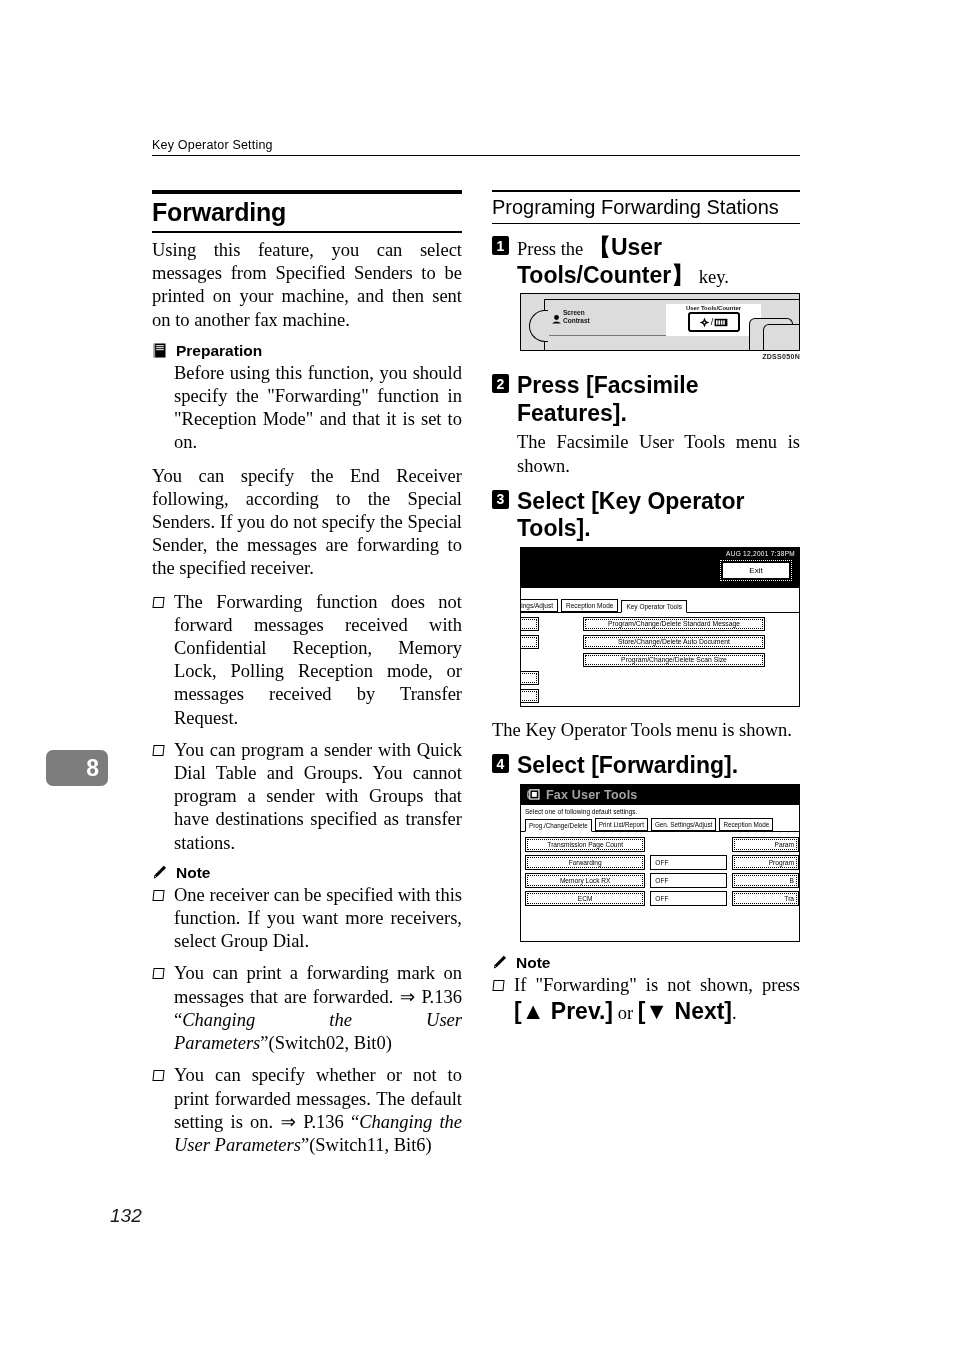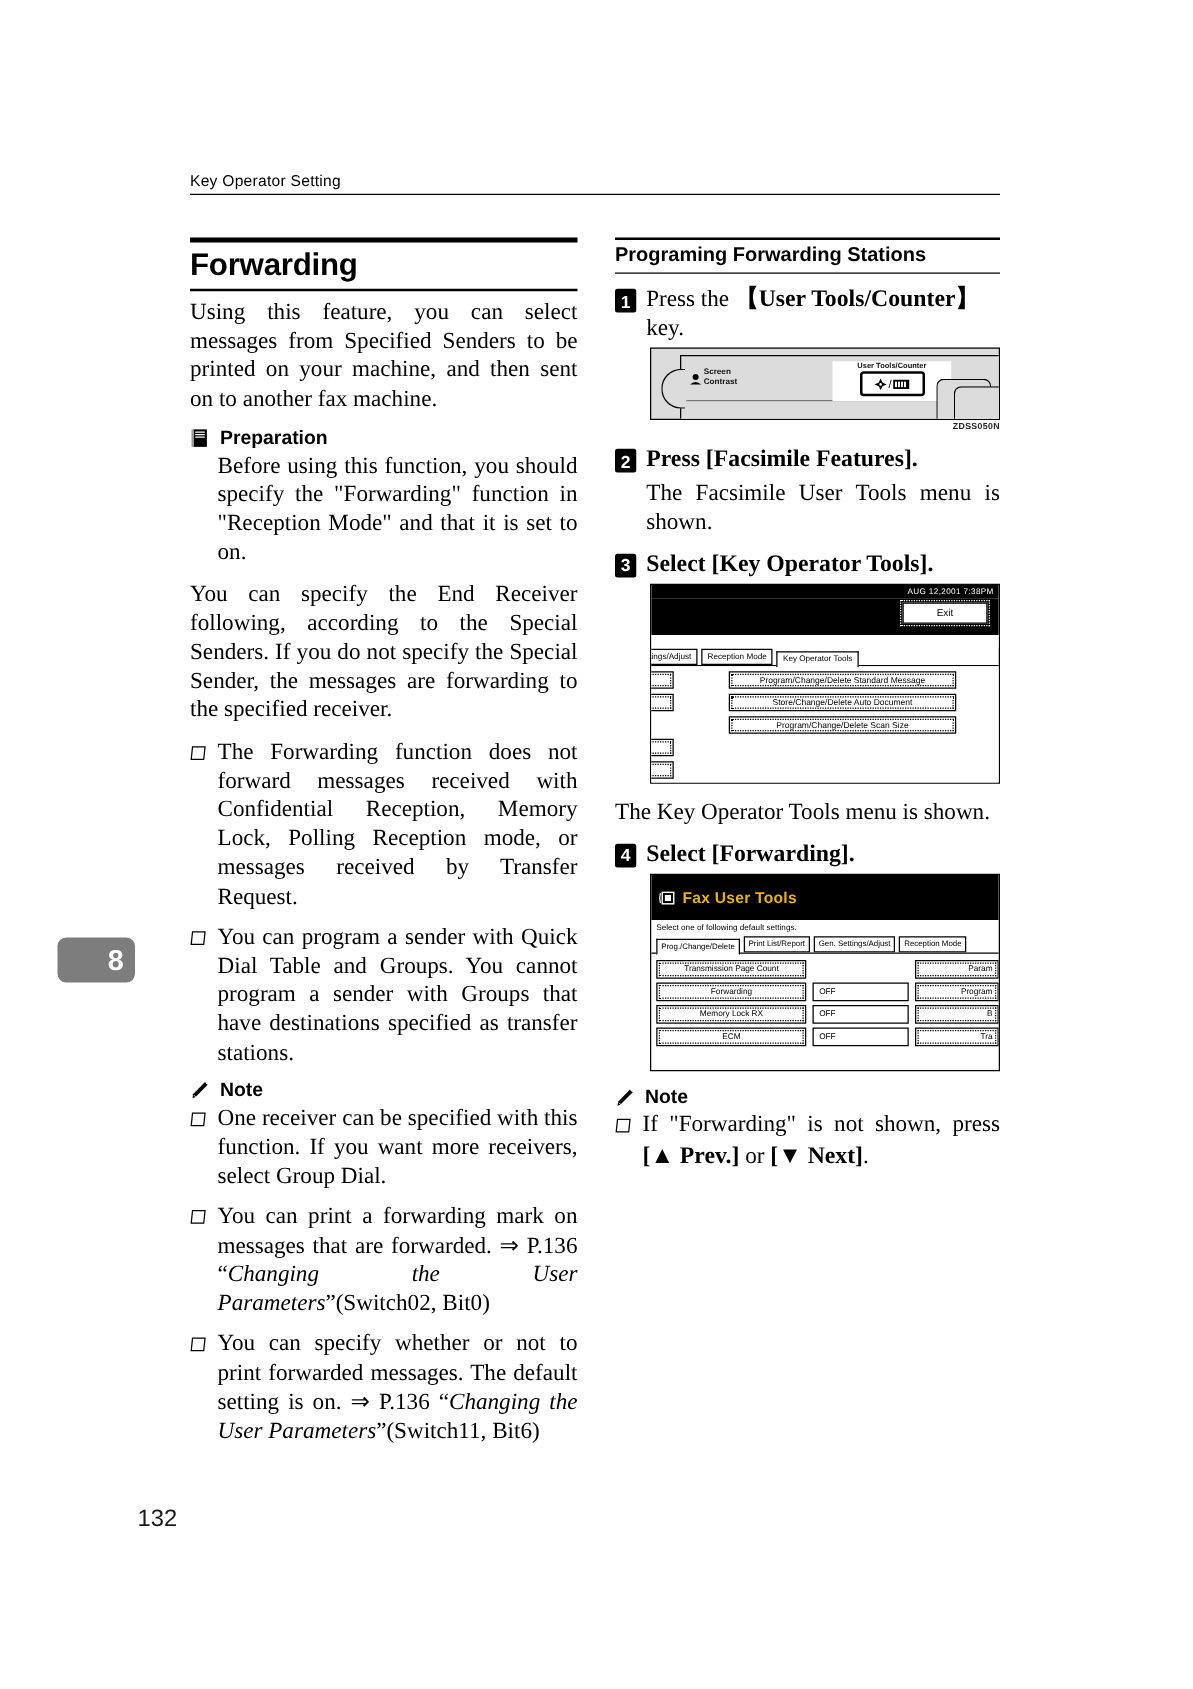--- a/index.html
+++ b/index.html
@@ -56,20 +56,21 @@
   }
 
   
   #page-number {
     position: absolute;
     left: 110px;
     top: 1205px;
     font-family: "Liberation Sans", sans-serif;
     font-size: 19px;
     color: #1a1a1a;
+    font-style: italic;
   }
 
   
   #col-left {
     position: absolute;
     left: 152px;
     top: 190px;
     width: 310px;
   }
   #col-right {
@@ -90,22 +91,22 @@
     line-height: 1.12;
     padding: 4px 0 5px 0;
     letter-spacing: -0.2px;
   }
 
   .h2-block { margin-bottom: 10px; }
   .h2-rule-top { border-top: 2.4px solid #000; }
   .h2-rule-bot { border-top: 1.4px solid #000; }
   .h2-title {
     font-family: "Liberation Sans", sans-serif;
-    font-weight: bold;
-    font-size: 16px;
+    font-weight: normal;
+    font-size: 20px;
     line-height: 1.15;
     padding: 4px 0 4px 0;
   }
 
   
   p.body {
     margin: 0 0 10px 0;
     font-size: 18.5px;
     line-height: 1.255;
     text-align: justify;
@@ -434,23 +435,23 @@
     align-items: center;
     justify-content: center;
     font-size: 6.8px;
     box-sizing: border-box;
     white-space: nowrap;
   }
 
   
   #lcd-fax-user-tools { height: 158px; }
   .fut-title {
-    height: 36px;
+    height: 20px;
     background: #000;
-    color: #eab308;
+    color: #a3a3a3;
     display: flex;
     align-items: center;
     gap: 5px;
     padding-left: 6px;
     font-size: 12.5px;
     font-weight: bold;
     letter-spacing: 0.2px;
   }
   .fut-icon {
     width: 14px;
@@ -511,23 +512,23 @@
     white-space: nowrap;
   }
   .fut-cell.plain { outline: none; }
   .fut-name  { width: 126px; }
   .fut-value { width: 80px; justify-content: flex-start; padding-left: 4px; margin-left: 5px; }
   .fut-value.empty { border: none; outline: none; }
   .fut-right { width: 70px; justify-content: flex-end; padding-right: 4px; margin-left: 5px; }
 
   
   .sansb {
-    font-family: Liberation Serif, serif;
-    font-weight: bold;
-    font-size: 19px;
+    font-family: Liberation Sans, sans-serif;
+    font-weight: bold;
+    font-size: 23px;
   }
 </style>
 </head>
 <body>
 
 <div id="running-head">
   <div class="rh-text">Key Operator Setting</div>
   <div class="rh-rule"></div>
 </div>
 

